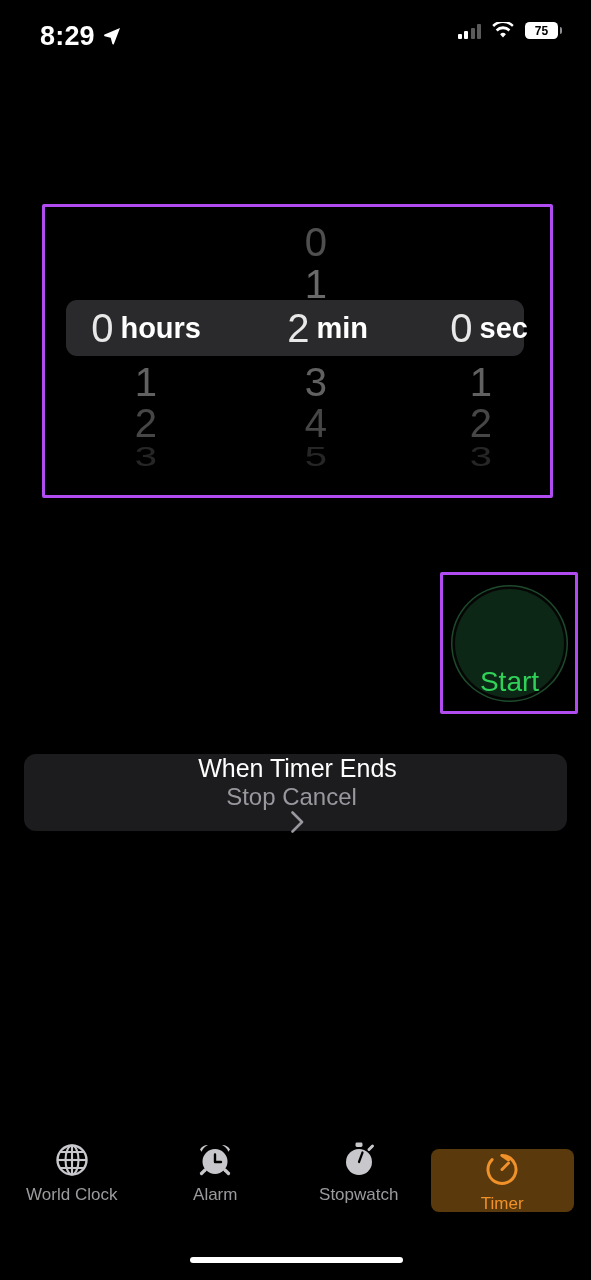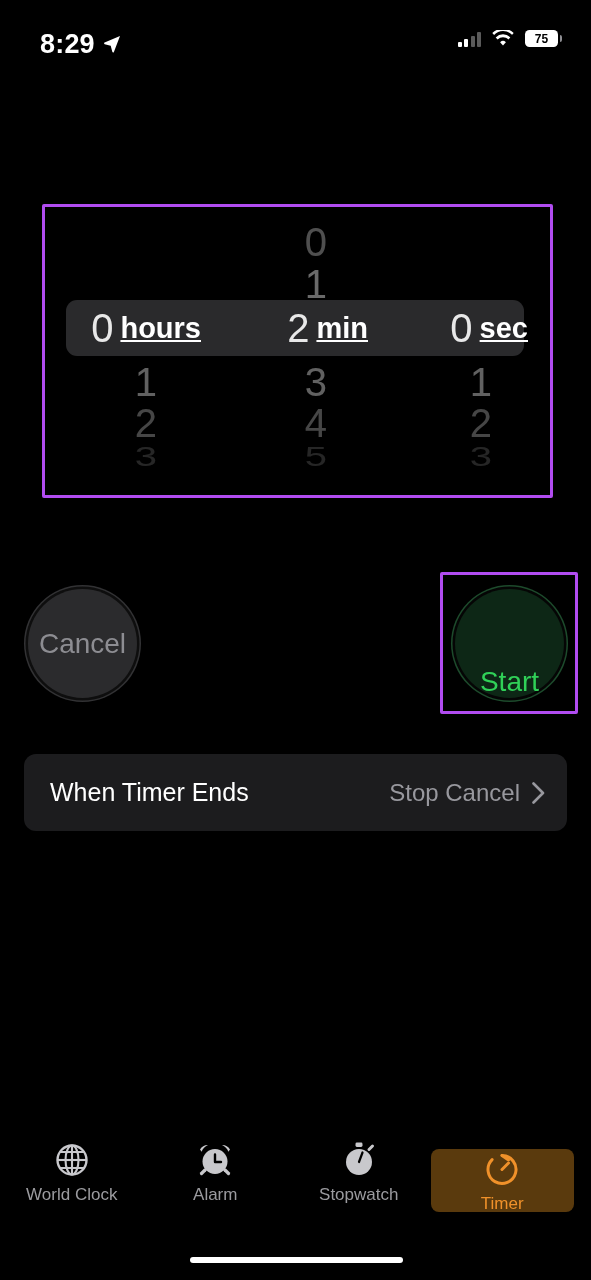--- a/index.html
+++ b/index.html
@@ -11,21 +11,21 @@
   }
   #screen {
     position:relative;
     width:591px; height:1280px;
     background:#000;
     -webkit-font-smoothing:antialiased;
   }
 
   
   .statusbar {
-    position:absolute; top:8px; left:0; width:591px; height:70px;
+    position:absolute; top:0; left:0; width:591px; height:70px;
   }
   .sb-left {
     position:absolute; left:40px; top:20px;
     display:flex; align-items:center; gap:8px;
   }
   .sb-time {
     color:#fff; font-size:27px; font-weight:600; letter-spacing:0.2px;
     line-height:32px;
   }
   .sb-loc { display:block; width:18px; height:18px; }
@@ -80,21 +80,21 @@
     position:absolute; width:100%;
     display:flex; align-items:center; justify-content:flex-end;
     color:#fff; white-space:nowrap;
   }
   .cell .num {
     font-size:40px; font-weight:300; color:#e8e8e8;
     line-height:42px;
   }
   .cell .unit {
     font-size:29px; font-weight:700; color:#fff;
-    margin-left:7px; line-height:42px;text-decoration:underline;
+    margin-left:7px; line-height:42px;
   }
   .cell.sel { height:56px; }
   .cell.sel.c-hours { top:93px; padding-right:9px; }
   .cell.sel.c-min   { top:93px; padding-right:9px; }
   .cell.sel.c-sec   { top:93px; padding-right:7px; }
 
   .cell.ghost { height:42px; justify-content:flex-end; }
   .cell.ghost .num { font-weight:300; }
   .cell.ghost.c-hours { padding-right:53px; }
   .cell.ghost.c-min   { padding-right:50px; }
@@ -135,20 +135,21 @@
     pointer-events:none; z-index:7;
   }
 
   
   .row-card {
     position:absolute; left:24px; top:754px;
     width:543px; height:77px;
     background:#1c1c1e; border-radius:12px;
     display:flex; align-items:center;
     padding:0 22px 0 26px;
+    flex-direction:column;
   }
   .row-title {
     color:#fff; font-size:25px; font-weight:400; flex:1;
   }
   .row-value {
     color:#98989e; font-size:24px; font-weight:400; margin-right:12px;
   }
   .chev { width:13px; height:22px; flex:none; }
 
   
@@ -264,23 +265,20 @@
       <div class="cell ghost c-sec g-dn2">
         <span class="num">2</span>
       </div>
       <div class="cell ghost c-sec g-dn3">
         <span class="num">3</span>
       </div>
     </div>
   </div>
   <div class="picker-highlight"></div>
 
-  <div class="btn-circle btn-cancel">
-    <span>Cancel</span>
-  </div>
   <div class="btn-circle btn-start">
     <span>Start</span>
   </div>
   <div class="start-highlight"></div>
 
   <div class="row-card">
     <span class="row-title">When Timer Ends</span>
     <span class="row-value">Stop Cancel</span>
     <span class="chev">
       <svg viewBox="0 0 13 22" width="13" height="22">

